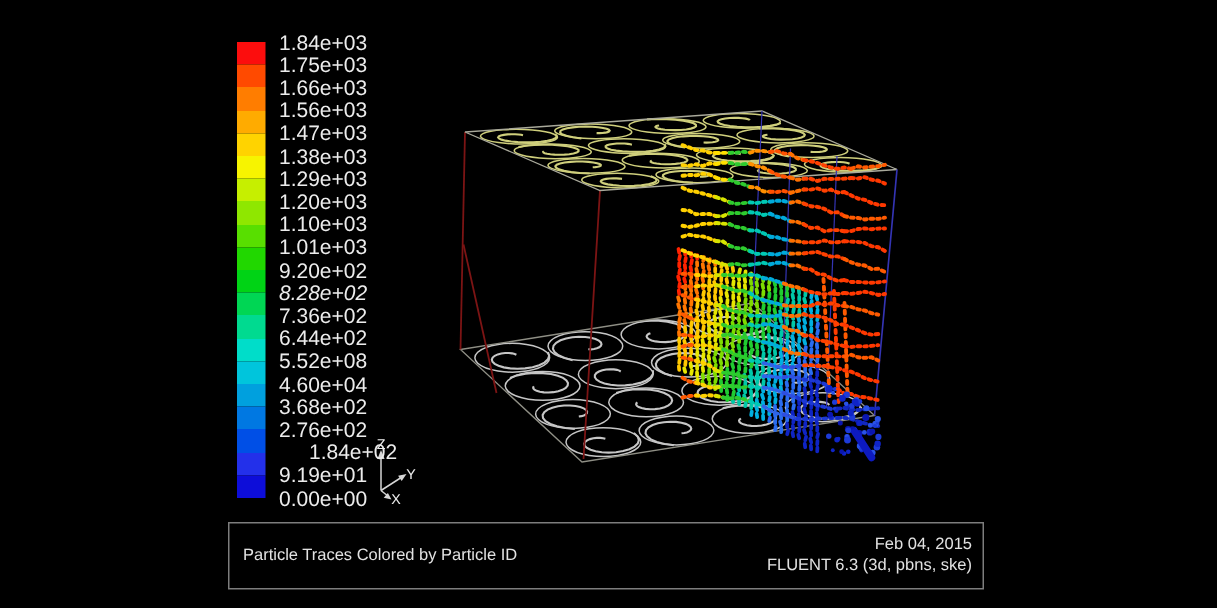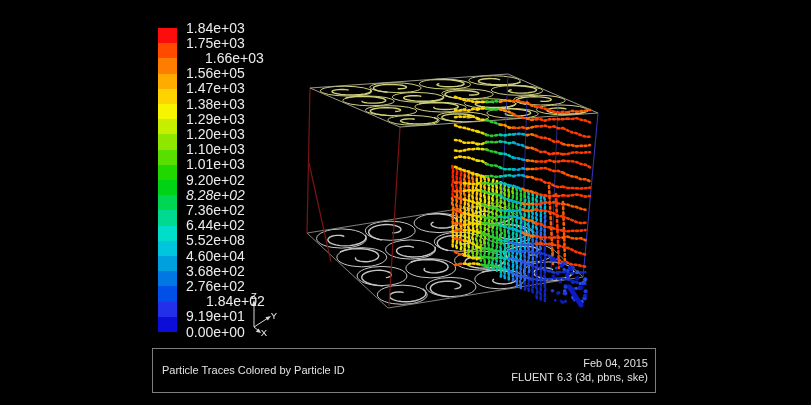--- a/index.html
+++ b/index.html
@@ -829,22 +829,22 @@
         <div class="cb-seg" style="background: rgb(0, 197, 220);"></div>
         <div class="cb-seg" style="background: rgb(0, 160, 222);"></div>
         <div class="cb-seg" style="background: rgb(0, 120, 226);"></div>
         <div class="cb-seg" style="background: rgb(0, 79, 230);"></div>
         <div class="cb-seg" style="background: rgb(35, 48, 234);"></div>
         <div class="cb-seg" style="background: rgb(13, 13, 217);"></div>
       </div>
     <div class="cb-labels">
         <div class="cb-label" style="top: -5.5px;">1.84e+03</div>
         <div class="cb-label" style="top: 9.7px;">1.75e+03</div>
-        <div class="cb-label" style="top: 24.9px; margin-left: 19px;">1.66e+03</div>
-        <div class="cb-label" style="top: 40.1px;">1.56e+05</div>
+        <div class="cb-label" style="top: 24.9px;">1.66e+03</div>
+        <div class="cb-label" style="top: 40.1px;">1.56e+03</div>
         <div class="cb-label" style="top: 55.3px;">1.47e+03</div>
         <div class="cb-label" style="top: 70.5px;">1.38e+03</div>
         <div class="cb-label" style="top: 85.7px;">1.29e+03</div>
         <div class="cb-label" style="top: 100.9px;">1.20e+03</div>
         <div class="cb-label" style="top: 116.1px;">1.10e+03</div>
         <div class="cb-label" style="top: 131.3px; text-align: right;">1.01e+03</div>
         <div class="cb-label" style="top: 146.5px;">9.20e+02</div>
         <div class="cb-label" style="top: 161.7px; font-style: italic;">8.28e+02</div>
         <div class="cb-label" style="top: 176.9px;">7.36e+02</div>
         <div class="cb-label" style="top: 192.1px;">6.44e+02</div>

